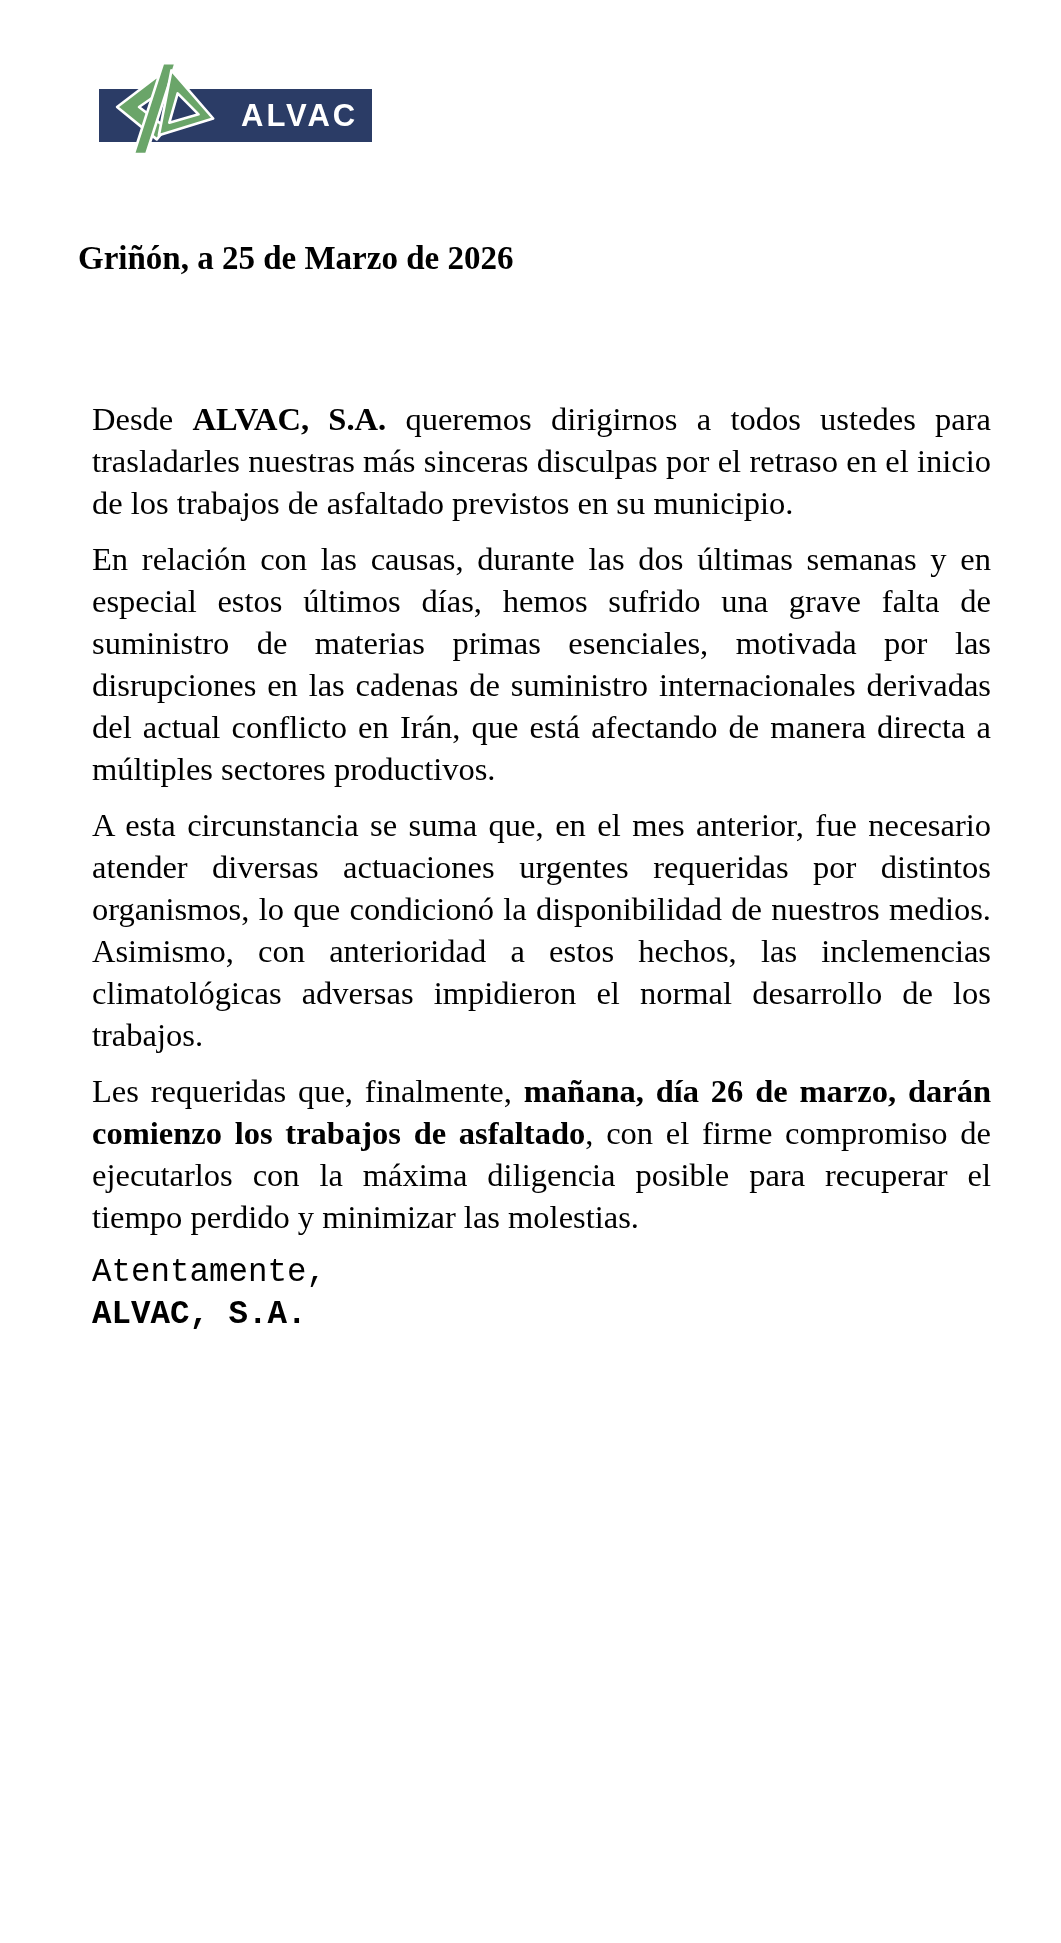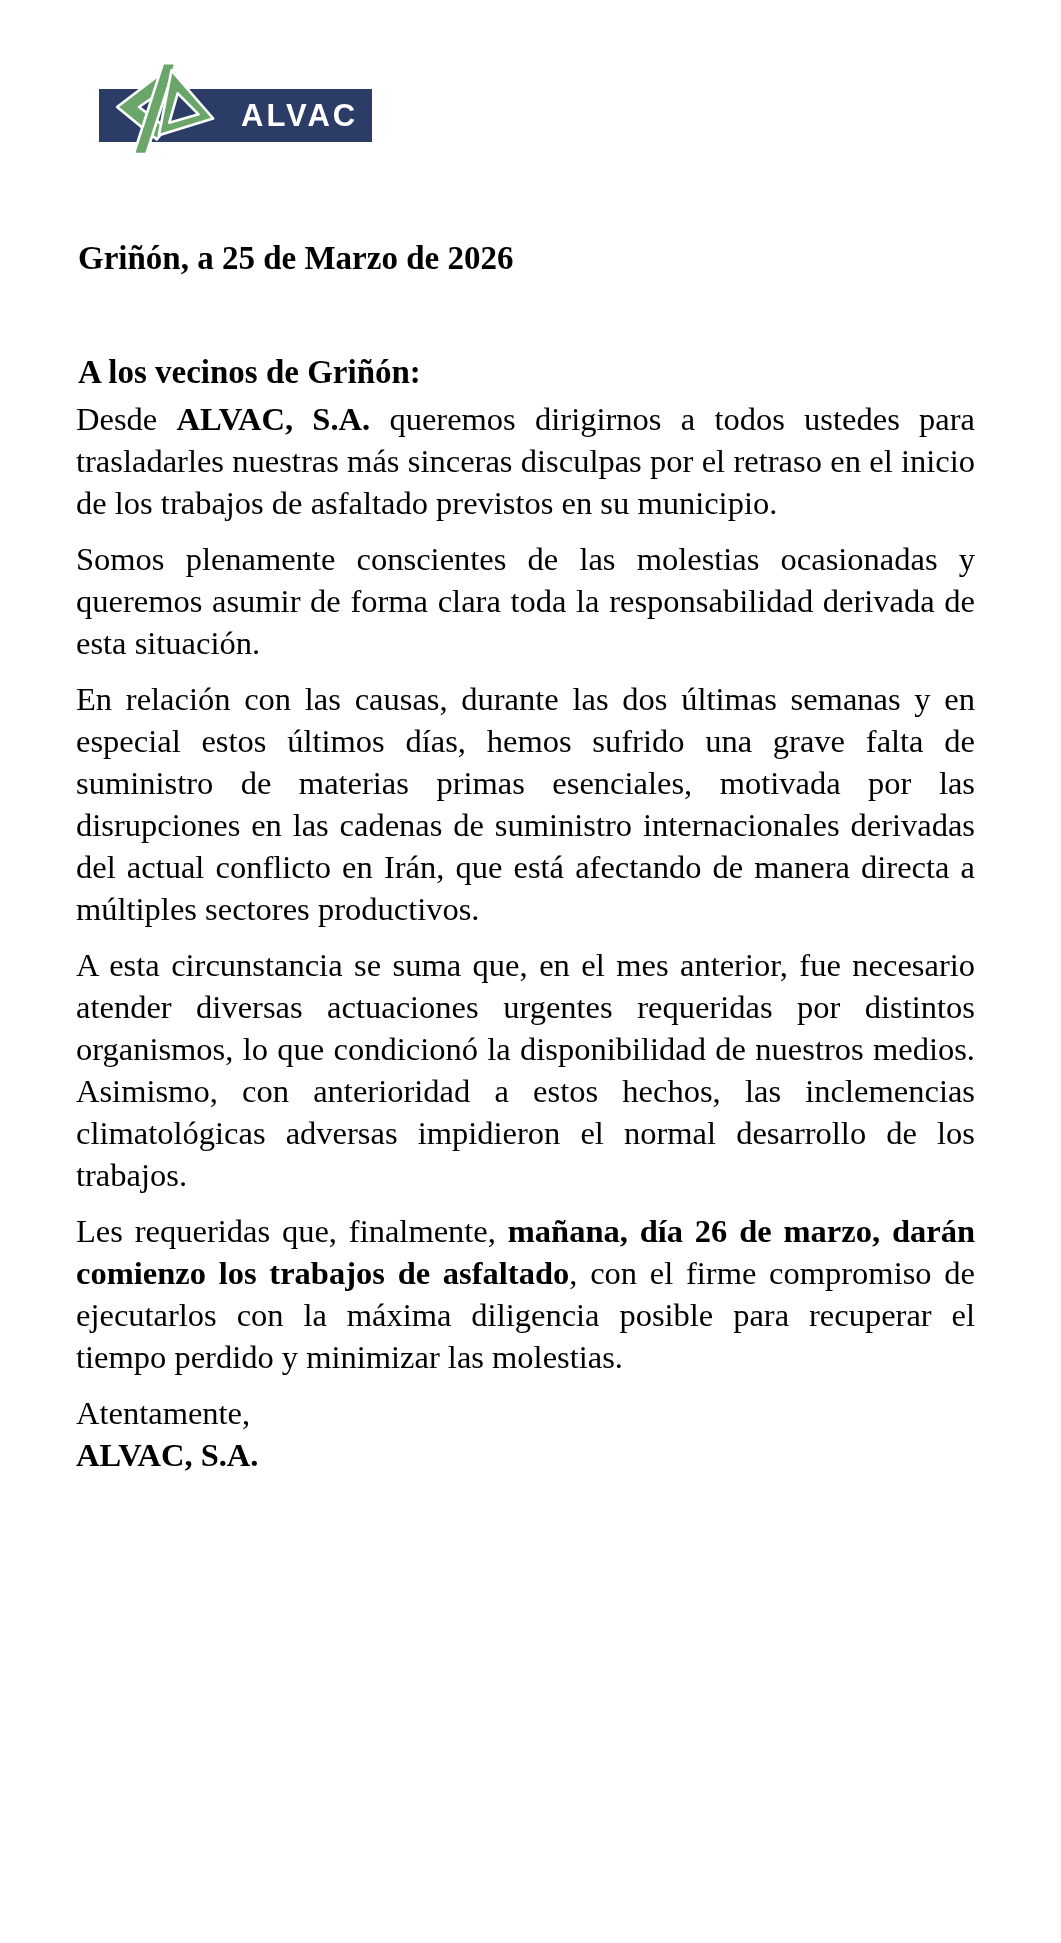--- a/index.html
+++ b/index.html
@@ -54,28 +54,28 @@
     position: absolute;
     top: 352px;
     left: 78px;
     font-weight: bold;
     font-size: 33px;
     line-height: 40px;
   }
   .letter-body {
     position: absolute;
     top: 398px;
-    left: 76px;
+    left: 92px;
     width: 899px;
     font-size: 32.5px;
     line-height: 42px;
     text-align: justify;
   }
   .letter-body p { margin: 0 0 14px 0; }
-  .letter-body p:last-child { margin-bottom: 16px; }
+  .letter-body p:last-child { margin-bottom: 16px; font-family: Liberation Mono, monospace; }
   .letter-body b { font-weight: bold; }
 </style>
 </head>
 <body>
 
 <div class="page">
 
   <div class="logo-bar" style="background: rgb(43, 60, 102);">
     <span class="logo-text" style="color: rgb(255, 255, 255);">ALVAC</span>
   </div>
@@ -84,24 +84,22 @@
 
     <polygon points="50,16 12,45 50,76 59,65 33,45 59,27" stroke="#ffffff" stroke-width="2.5" stroke-linejoin="round" fill="#6aa569"></polygon>
 
     <polygon points="28,90 56,3 68,3 40,90" stroke="#ffffff" stroke-width="2.5" stroke-linejoin="round" fill="#6aa569"></polygon>
 
     <path d="M64,10 L104,56 L52,72 Z M70,32 L90,52 L62,60 Z" fill-rule="evenodd" stroke="#ffffff" stroke-width="2.5" stroke-linejoin="round" fill="#6aa569"></path>
   </svg>
 
   <div class="date-line">Griñón, a 25 de Marzo de 2026</div>
 
-  <div class="salutation">A los vecinos de Griñón:</div>
 
   <div class="letter-body">
       <p><span>Desde </span><b>ALVAC, S.A.</b><span> queremos dirigirnos a todos ustedes para trasladarles nuestras más sinceras disculpas por el retraso en el inicio de los trabajos de asfaltado previstos en su municipio.</span></p>
-      <p><span>Somos plenamente conscientes de las molestias ocasionadas y queremos asumir de forma clara toda la responsabilidad derivada de esta situación.</span></p>
       <p><span>En relación con las causas, durante las dos últimas semanas y en especial estos últimos días, hemos sufrido una grave falta de suministro de materias primas esenciales, motivada por las disrupciones en las cadenas de suministro internacionales derivadas del actual conflicto en Irán, que está afectando de manera directa a múltiples sectores productivos.</span></p>
       <p><span>A esta circunstancia se suma que, en el mes anterior, fue necesario atender diversas actuaciones urgentes requeridas por distintos organismos, lo que condicionó la disponibilidad de nuestros medios. Asimismo, con anterioridad a estos hechos, las inclemencias climatológicas adversas impidieron el normal desarrollo de los trabajos.</span></p>
       <p><span>Les requeridas que, finalmente, </span><b>mañana, día 26 de marzo, darán comienzo los trabajos de asfaltado</b><span>, con el firme compromiso de ejecutarlos con la máxima diligencia posible para recuperar el tiempo perdido y minimizar las molestias.</span></p>
       <p><span>Atentamente,</span><br><b>ALVAC, S.A.</b></p>
     </div>
 
 </div>
 
 </body></html>

